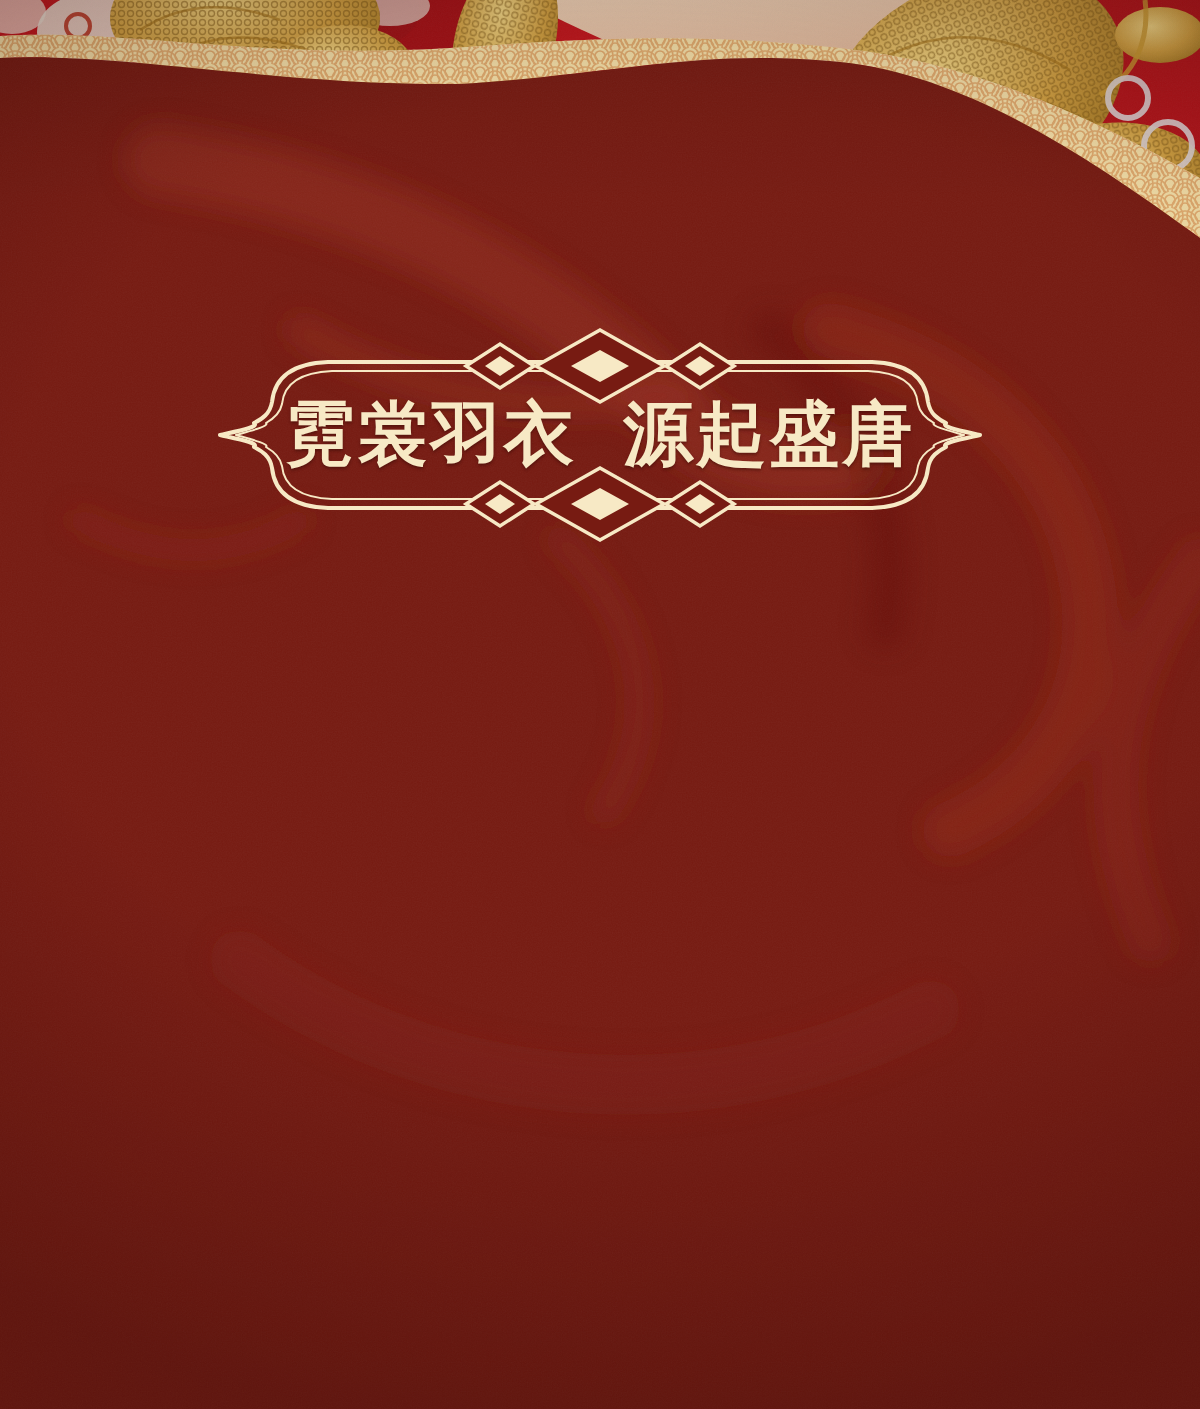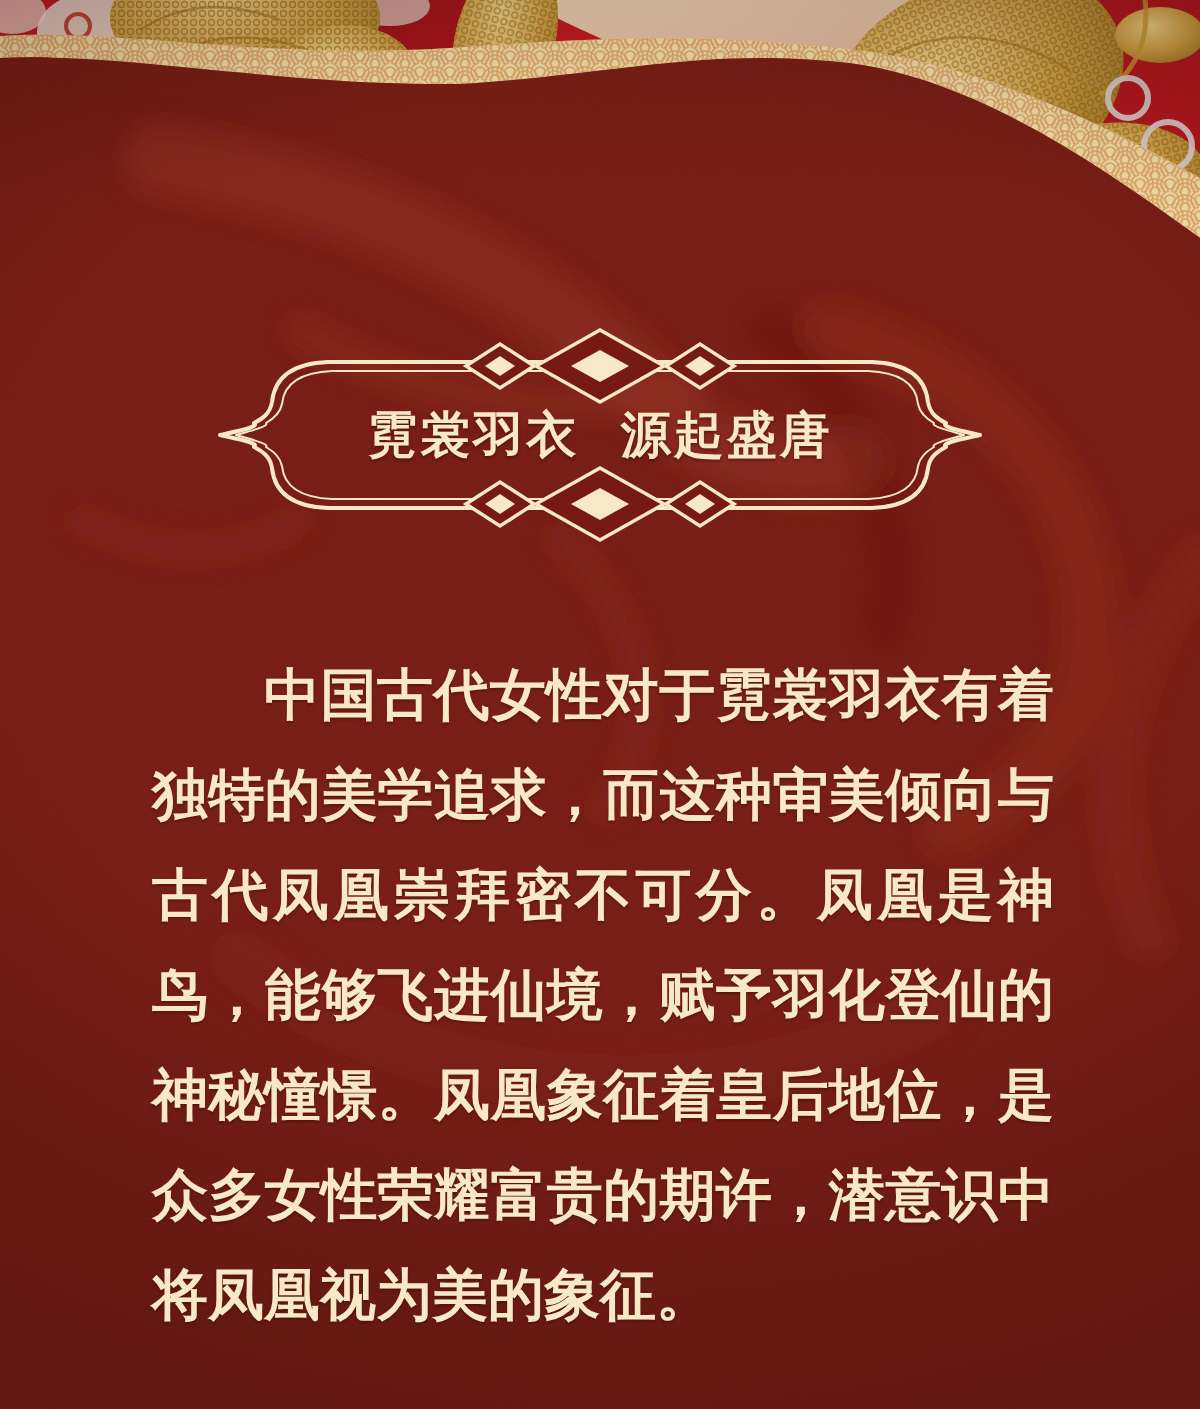--- a/index.html
+++ b/index.html
@@ -22,21 +22,21 @@
   .vignette{
     position:absolute;inset:0;z-index:3;pointer-events:none;
     background:
       radial-gradient(95% 62% at 52% 40%, rgba(0,0,0,0) 55%, rgba(32,5,2,0.26) 100%),
       linear-gradient(rgba(20,3,1,0.10) 0%, rgba(0,0,0,0) 14%);
   }
   .title-frame{position:absolute;top:328px;left:190px;width:820px;height:214px;z-index:4;}
   .frame-svg{position:absolute;inset:0;}
   .title{
     position:absolute;inset:0;margin:0;display:flex;align-items:center;justify-content:center;
-    font-size:50px;font-weight:700;letter-spacing:3px;word-spacing:26px;
+    font-size:70px;font-weight:700;letter-spacing:3px;word-spacing:26px;
     color:var(--cream);text-shadow:0 2px 3px rgba(46,8,4,.45);
   }
   .article{
     position:absolute;top:645px;left:152px;width:902px;margin:0;z-index:4;
     font-size:56px;line-height:100px;font-weight:600;
     color:var(--cream);text-align:justify;text-indent:112px;
     text-shadow:0 2px 2px rgba(46,8,4,.35);
   }
   
   .frame-line{stroke:var(--cream);fill:none;stroke-linejoin:round;stroke-linecap:round;}
@@ -203,15 +203,14 @@
       <g transform="translate(820,0) scale(-1,1)">
         <use href="#fOuter" class="frame-line w4"></use>
         <use href="#fInner" class="frame-line w2"></use>
       </g>
       <use href="#cluster" transform="translate(410,38)"></use>
       <use href="#cluster" transform="translate(410,176)"></use>
     </svg>
     <h1 class="title">霓裳羽衣 源起盛唐</h1>
   </div>
 
-  <p class="article">中国古代女性对于霓裳羽衣有着独特的美学追求，而这种审美倾向与古代凤凰崇拜密不可分。凤凰是神鸟，能够飞进仙境，赋予羽化登仙的神秘憧憬。凤凰象征着皇后地位，是众多女性荣耀富贵的期许，潜意识中将凤凰视为美的象征。</p>
 
 </div>
 
 </body></html>

